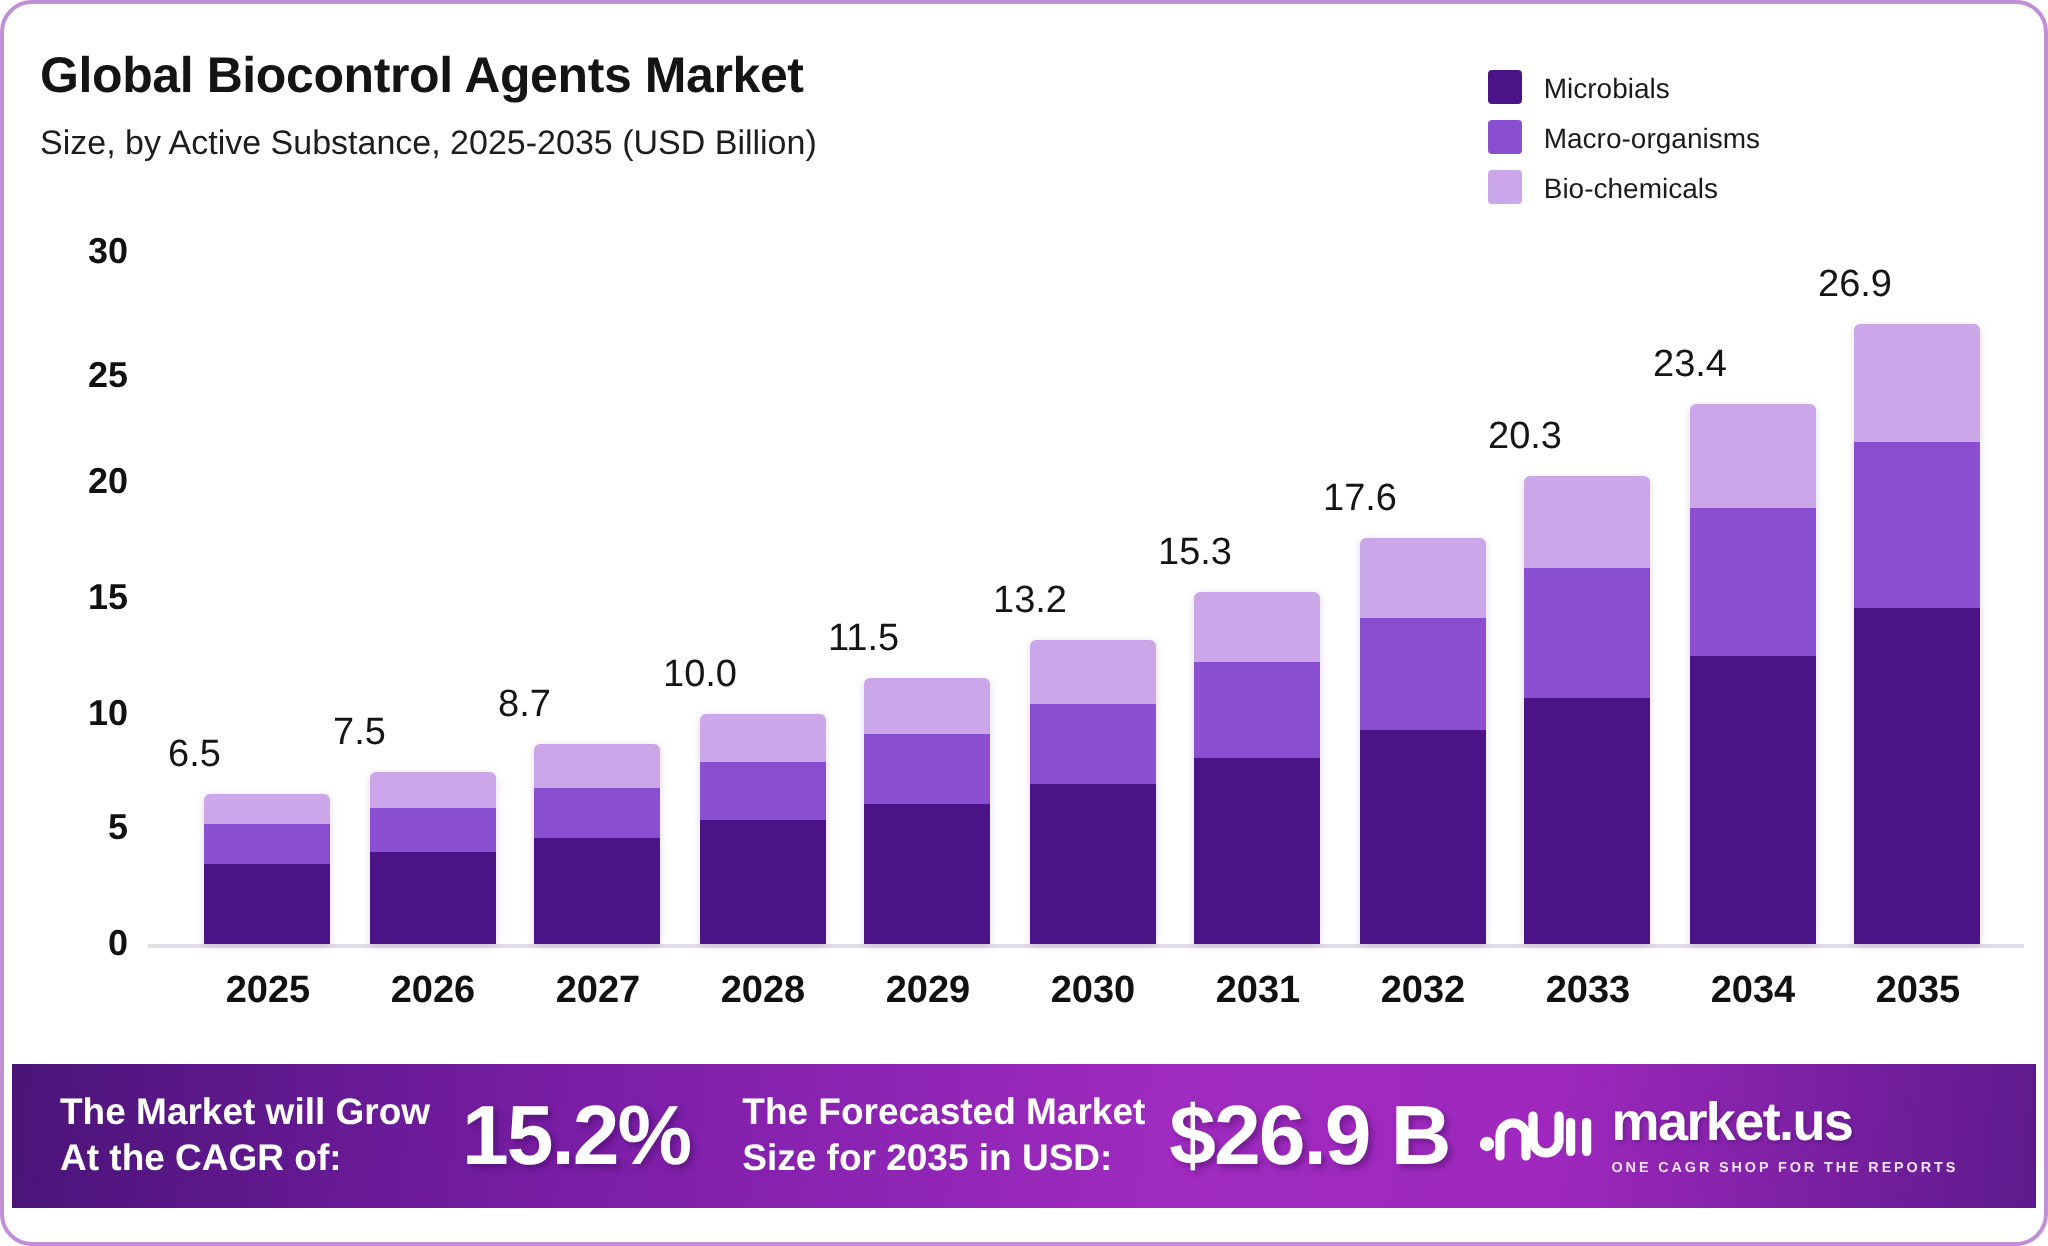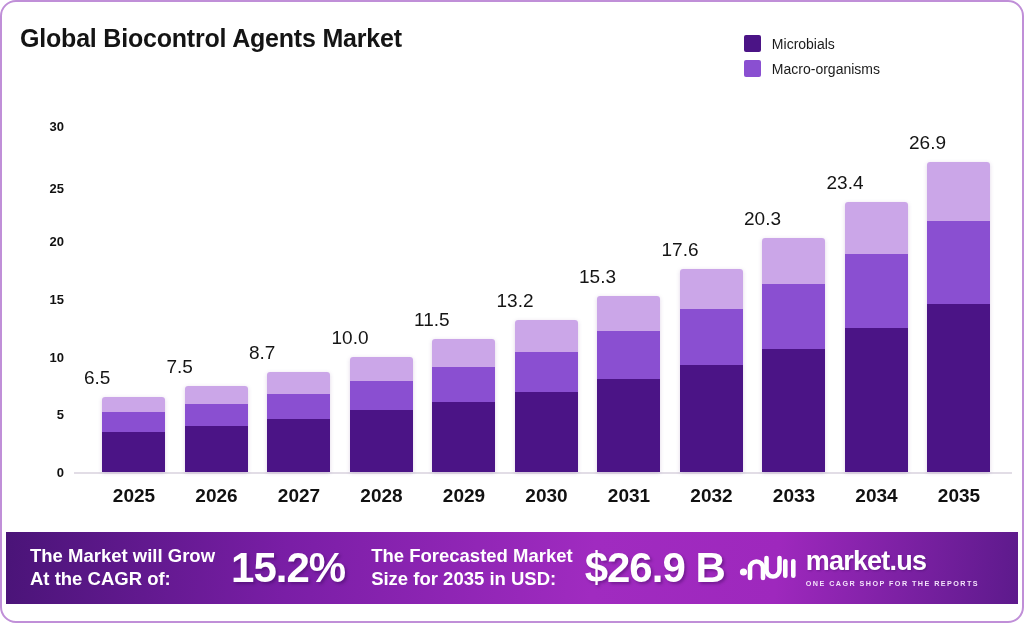--- a/index.html
+++ b/index.html
@@ -31,21 +31,21 @@
   
   .legend { position: absolute; right: 142px; top: 33px; }
   .legend-row { display: flex; align-items: center; margin-bottom: 8px; }
   .swatch { width: 17px; height: 17px; border-radius: 2px; margin-right: 11px; flex: none; }
   .legend-label { font-size: 14px; color: #1b1b1b; white-space: nowrap; }
 
   
   .plot { position: absolute; left: 0; top: 0; width: 1024px; height: 530px; }
   .ytick {
     position: absolute; width: 54px; text-align: right;
-    font-size: 13px; font-weight: bold; color: #111111;
+    font-size: 18px; font-weight: bold; color: #111111;
     transform: translateY(-50%);
   }
   .axis-line {
     position: absolute; left: 72px; top: 470px;
     width: 938px; height: 2px; background: #e2dde6;
   }
   .bar-group { position: absolute; bottom: 0; width: 63px; }
   .bar {
     position: absolute; bottom: 0; width: 63px;
     border-top-left-radius: 3px; border-top-right-radius: 3px;
@@ -95,30 +95,35 @@
     letter-spacing: 1.45px; margin-top: 4px; white-space: nowrap;
   }
 </style>
 </head>
 <body>
 
 <div class="card">
 
   <div class="header">
     <div class="title">Global Biocontrol Agents Market</div>
+    <div class="subtitle">Size, by Active Substance, 2025-2035 (USD Billion)</div>
   </div>
 
   <div class="legend" id="legend">
       <div class="legend-row">
         <span class="swatch" style="background: rgb(75, 20, 134);"></span>
         <span class="legend-label">Microbials</span>
       </div>
       <div class="legend-row">
         <span class="swatch" style="background: rgb(138, 79, 209);"></span>
         <span class="legend-label">Macro-organisms</span>
+      </div>
+      <div class="legend-row">
+        <span class="swatch" style="background: rgb(203, 166, 232);"></span>
+        <span class="legend-label">Bio-chemicals</span>
       </div>
     </div>
 
   <div class="plot">
     <div id="yticks">
         <div class="ytick" style="left: 8px; top: 470px;">0</div>
         <div class="ytick" style="left: 8px; top: 412.333px;">5</div>
         <div class="ytick" style="left: 8px; top: 354.667px;">10</div>
         <div class="ytick" style="left: 8px; top: 297px;">15</div>
         <div class="ytick" style="left: 8px; top: 239.333px;">20</div>

